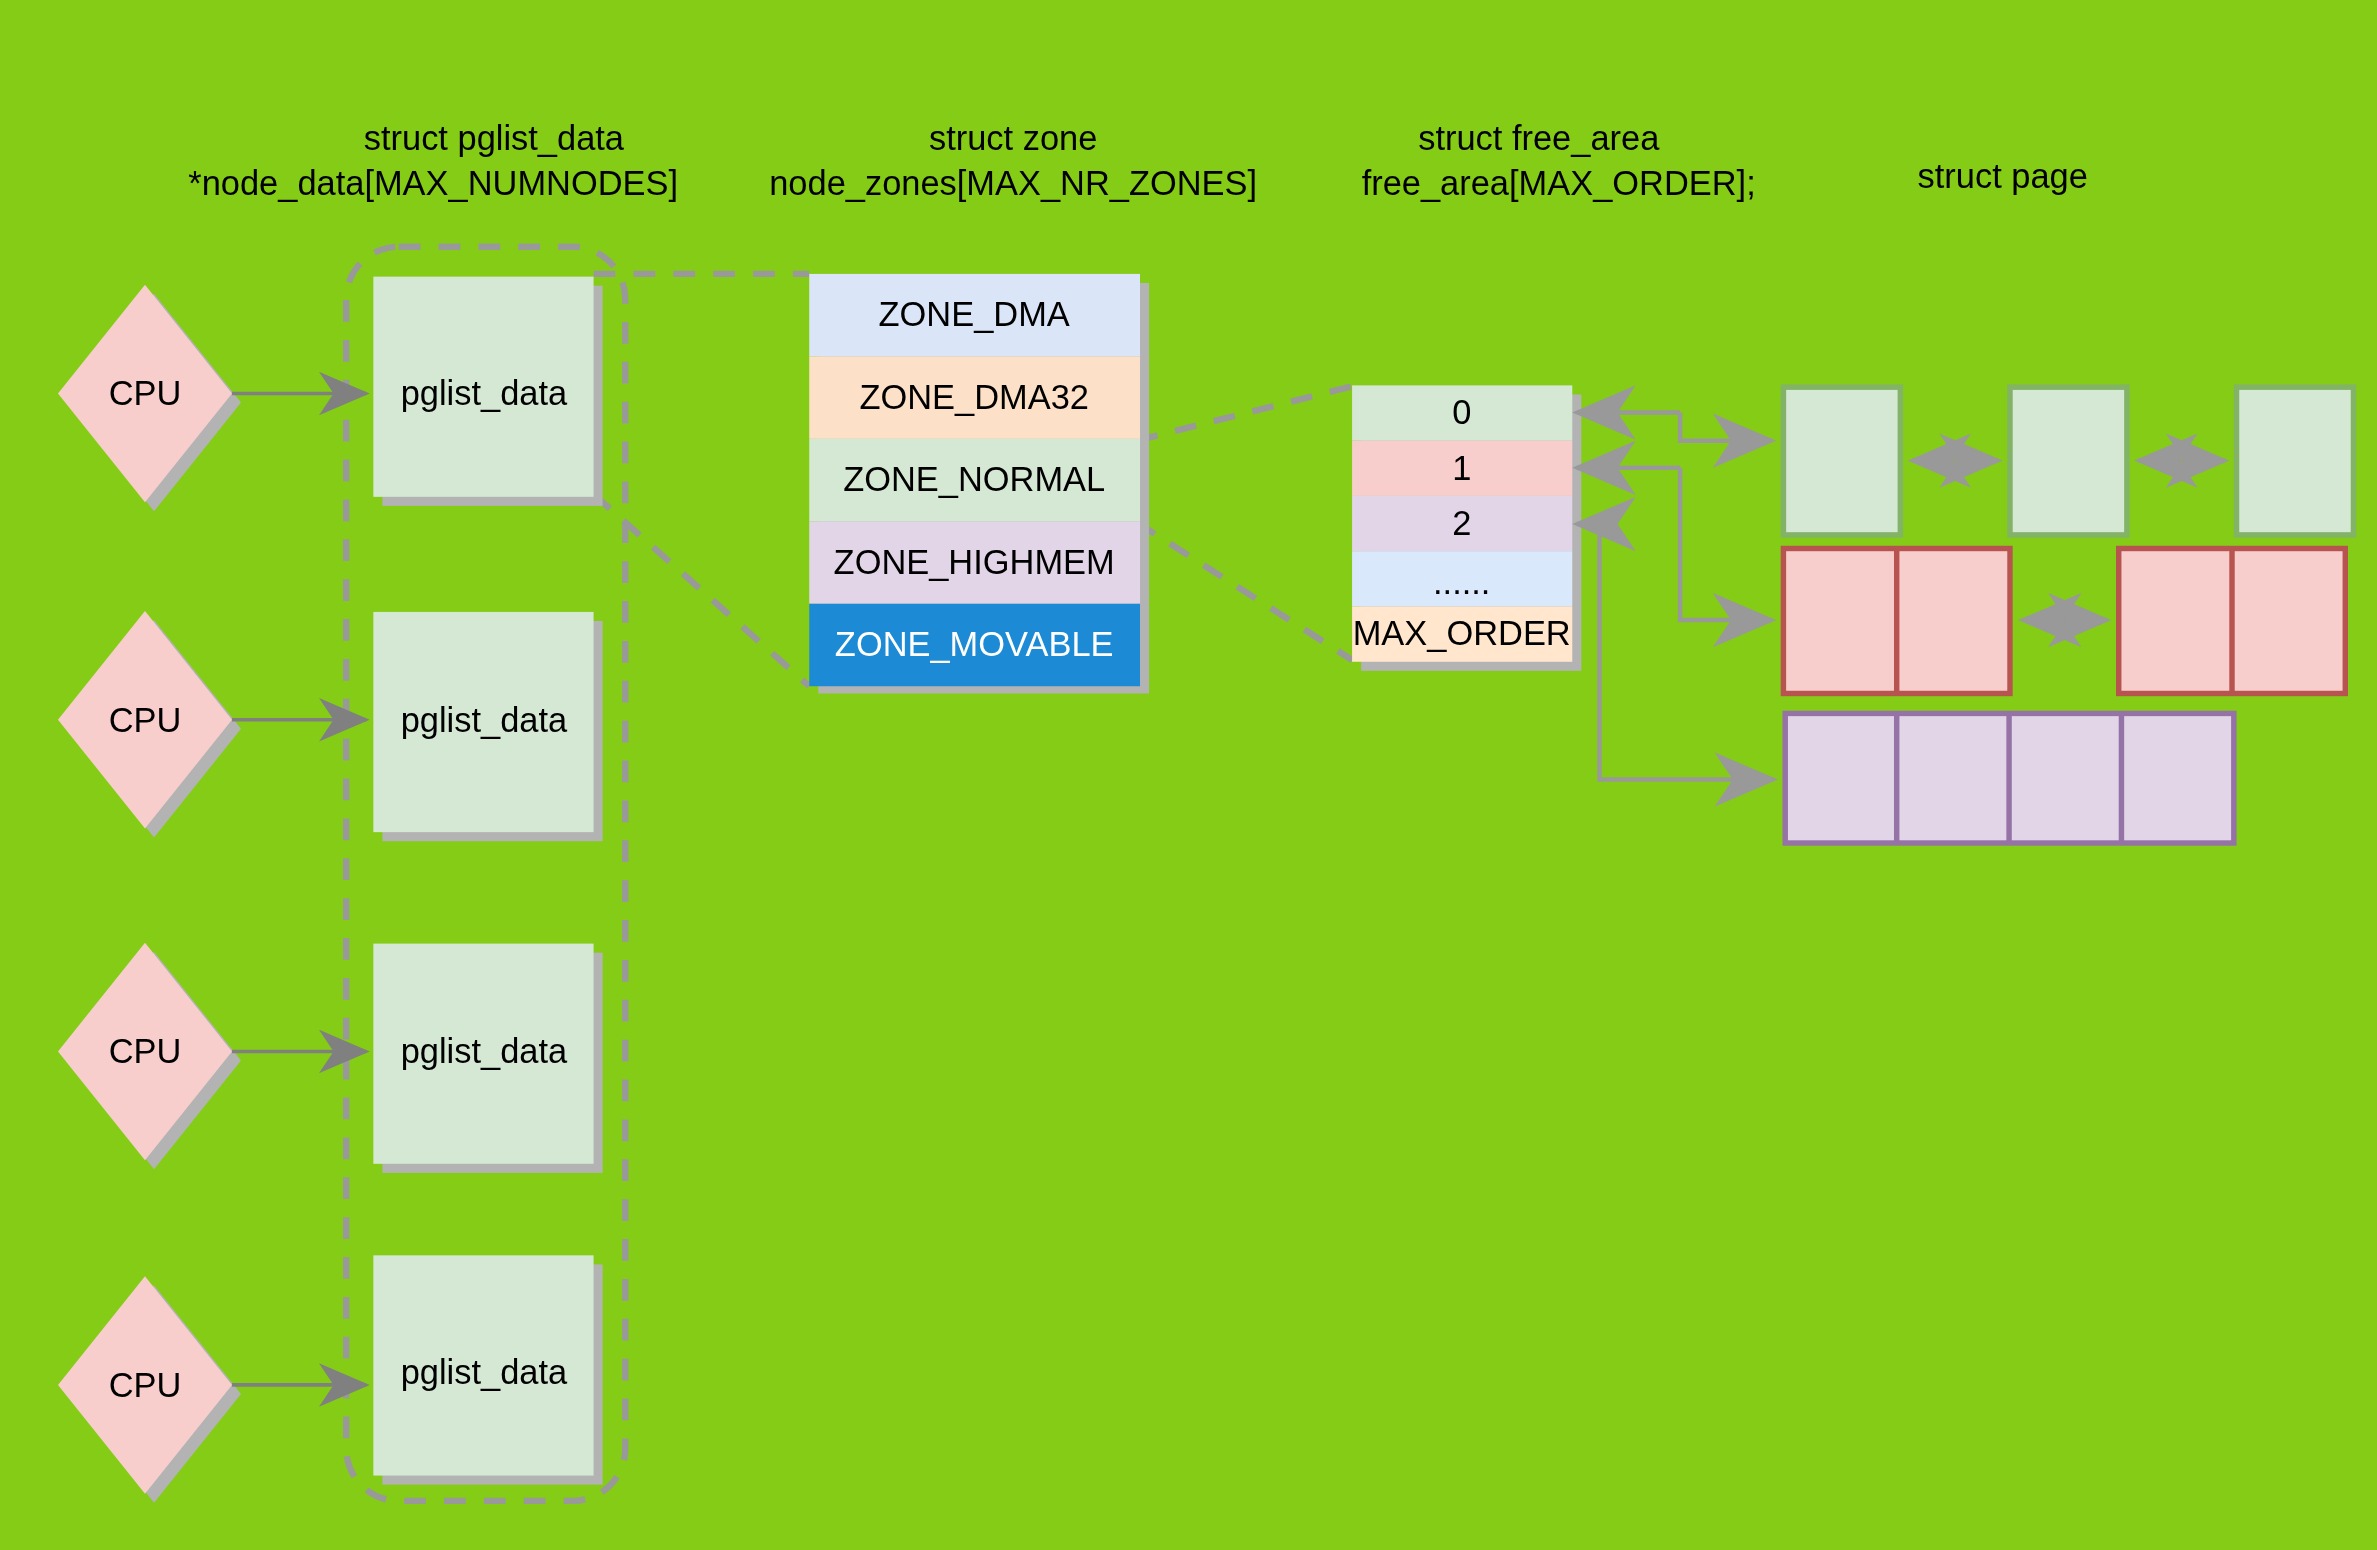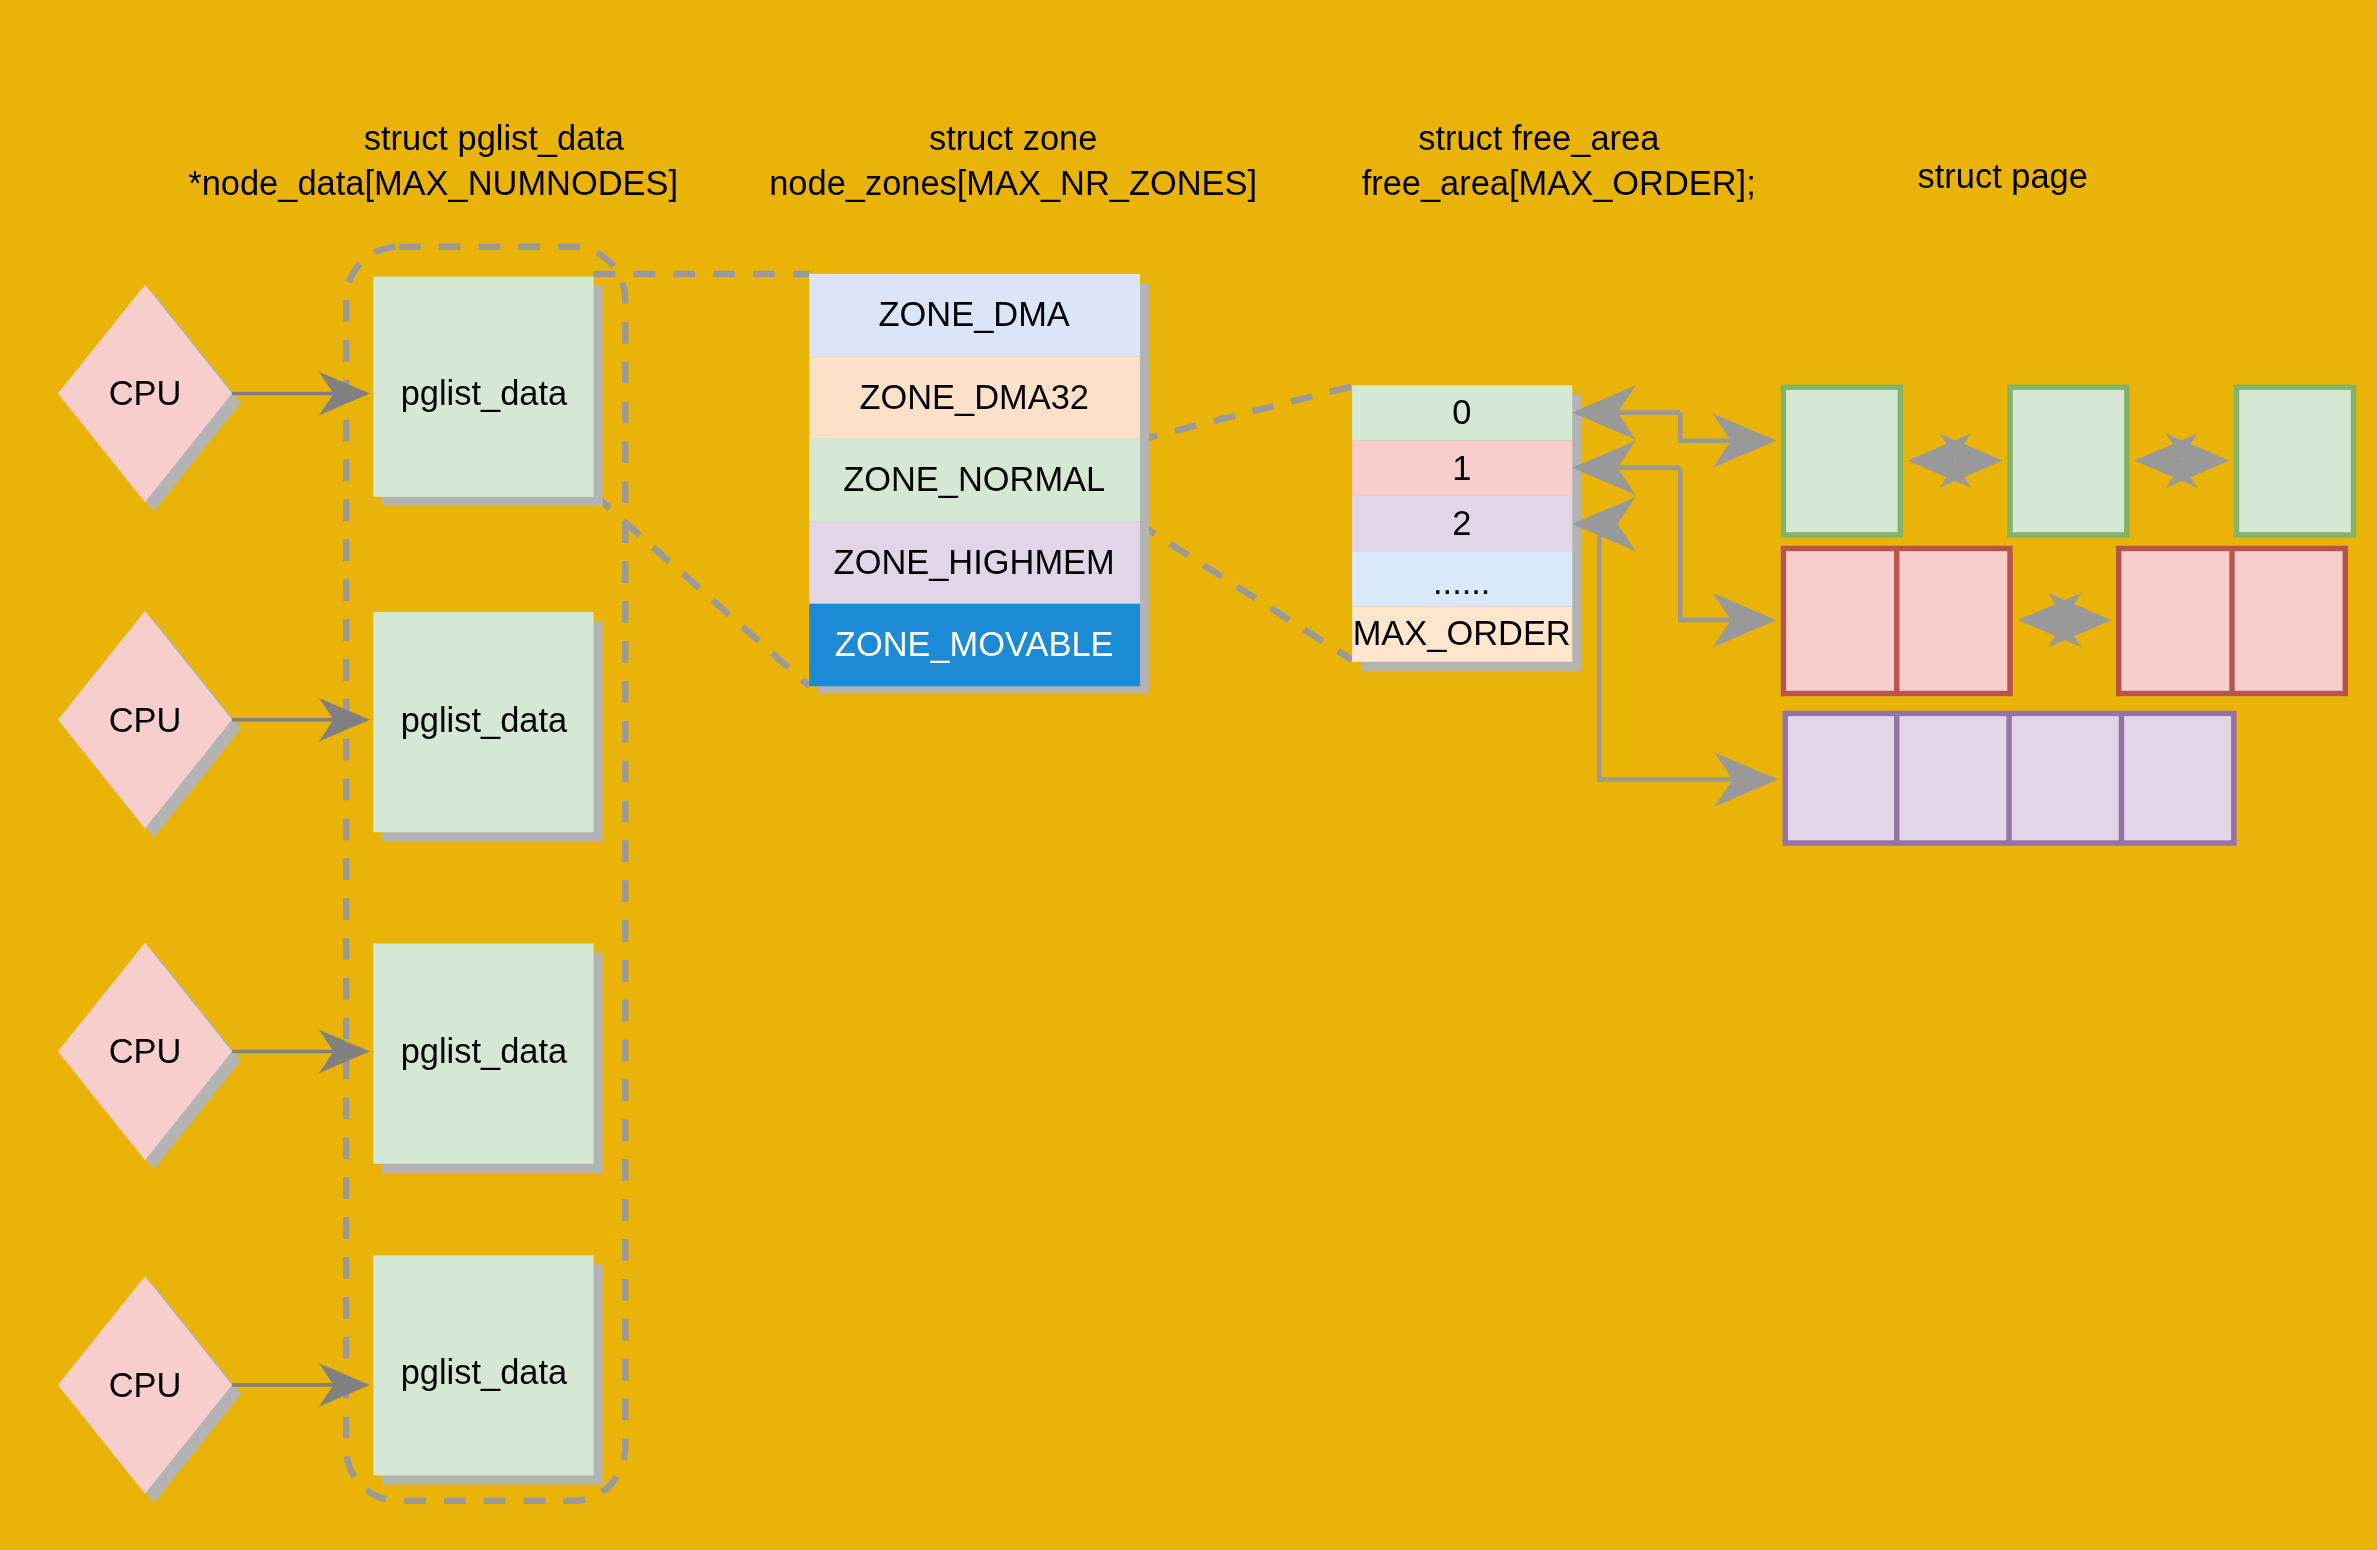--- a/index.html
+++ b/index.html
@@ -10,21 +10,21 @@
   body {
     width: 2377px;
     height: 1551px;
     font-family: "Liberation Sans", sans-serif;
     overflow: hidden;
   }
   #stage {
     position: relative;
     width: 2377px;
     height: 1551px;
-    background: #eab308;
+    background: #84cc16;
   }
   #stage svg {
     position: absolute;
     top: 0;
     left: 0;
     width: 2377px;
     height: 1551px;
   }
   text {
     font-family: "Liberation Sans", sans-serif;

